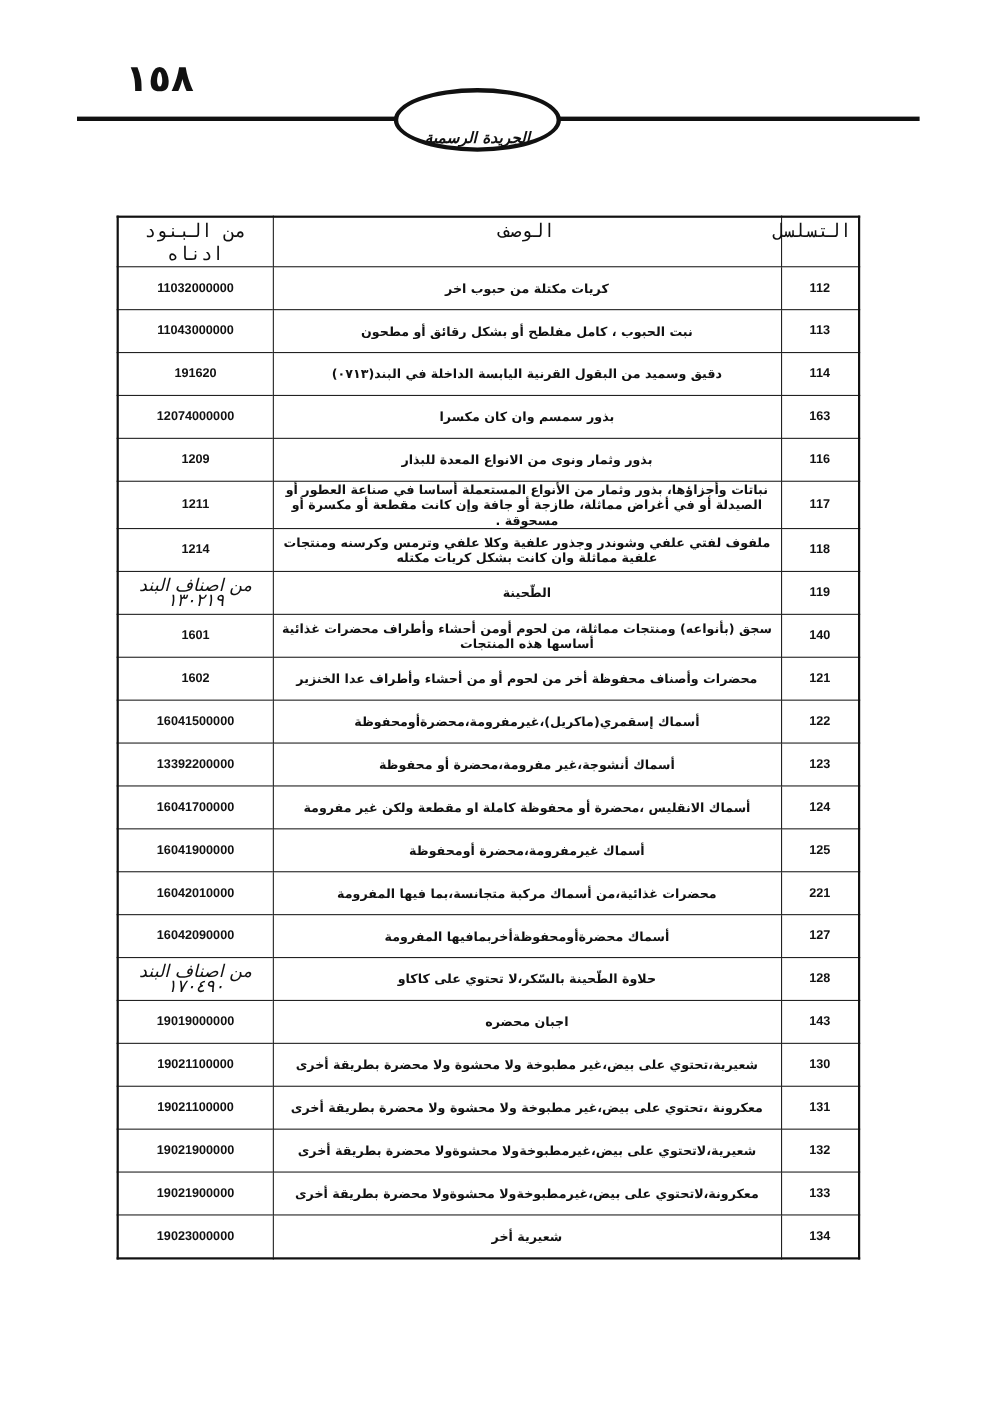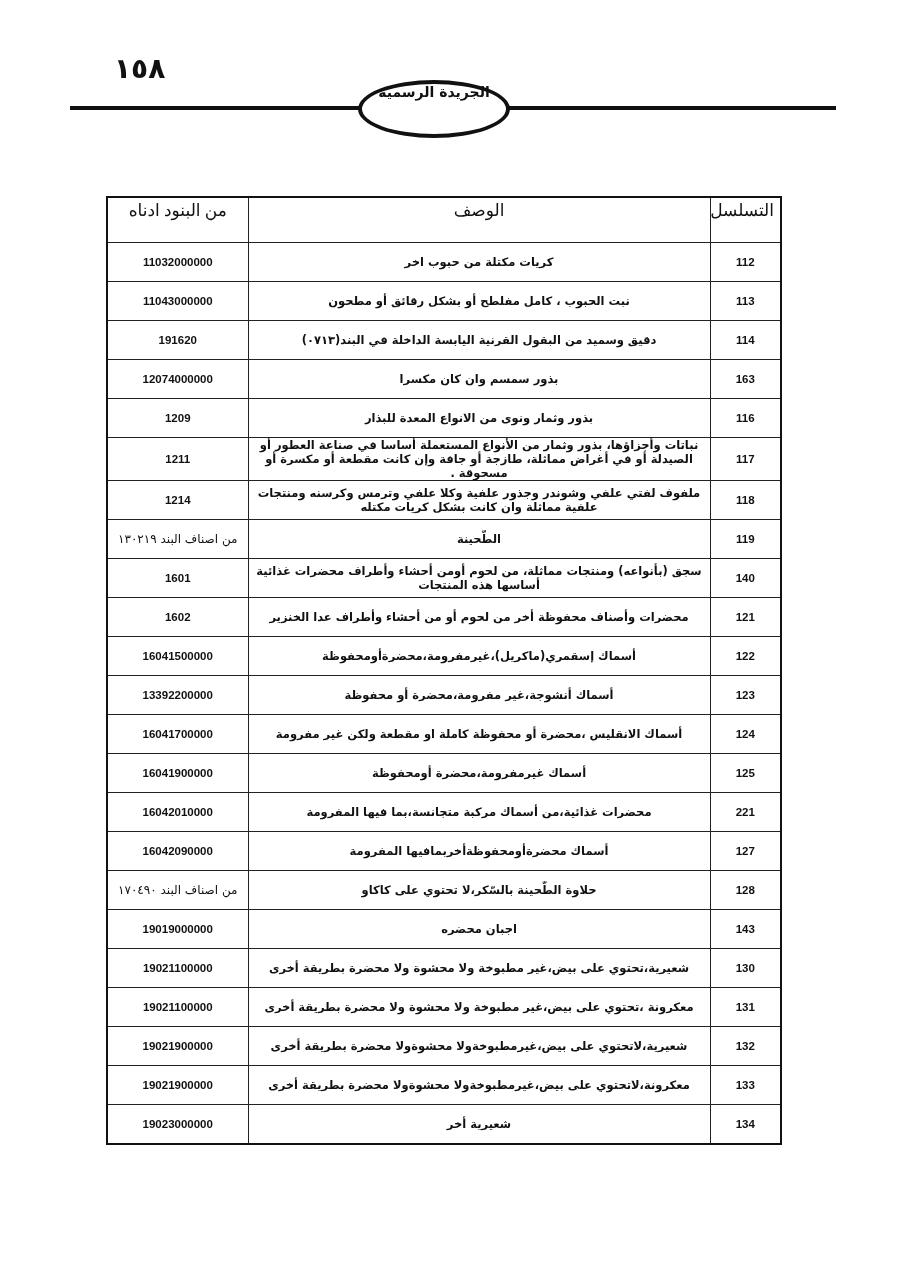--- a/index.html
+++ b/index.html
@@ -1,36 +1,36 @@
 <!DOCTYPE html>
 <html><head>
 <meta charset="utf-8">
 <style>
   html, body { margin: 0; padding: 0; background: #ffffff; }
   body { width: 905px; height: 1280px; position: relative; overflow: hidden;
          font-family: "DejaVu Sans", "Liberation Sans", sans-serif; color: #111; }
-  .page-number { position: absolute; left: 114px; top: 52px; font-size: 28px; font-weight: bold;
+  .page-number { position: absolute; left: 114px; top: 52px; font-size: 34px; font-weight: bold;
                  font-family: "DejaVu Sans", sans-serif; letter-spacing: 1px; }
   .header-rule { position: absolute; left: 70px; top: 106px; width: 766px; height: 4px; background: #111; }
   .masthead { position: absolute; left: 358px; top: 80px; width: 152px; height: 58px;
               border: 4px solid #111; border-radius: 50%; background: #fff; box-sizing: border-box;
-              display: flex; align-items: flex-start; justify-content: center; }
+              display: flex; align-items: flex-end; justify-content: center; font-style: italic; }
   .masthead span { font-size: 14px; font-weight: bold; direction: rtl; }
   table.gazette { position: absolute; left: 106px; top: 196px; width: 676px; border-collapse: collapse;
                   direction: rtl; table-layout: fixed; border: 2px solid #111; }
   table.gazette th, table.gazette td { border: 1.6px solid #222; text-align: center; vertical-align: middle;
                   padding: 0 6px; }
-  table.gazette th { height: 42px; font-size: 17px; font-weight: normal; font-family: Liberation Serif, serif;
+  table.gazette th { height: 42px; font-size: 17px; font-weight: normal; font-family: Liberation Mono, monospace;
                      vertical-align: top; padding-top: 2px; }
   table.gazette td { height: 38px; font-size: 11.5px; font-weight: bold; line-height: 14px; }
   col.c-seq { width: 71px; }
   col.c-desc { width: 462px; }
   col.c-code { width: 141px; }
   td.seq, td.code { font-family: "Liberation Sans", sans-serif; font-size: 13px; }
-  td.code.ar { font-family: "DejaVu Sans", sans-serif; font-size: 12px; font-weight: normal; }
+  td.code.ar { font-family: "DejaVu Sans", sans-serif; font-size: 16px; font-weight: normal; font-style: italic; }
   td.desc { font-size: 10.5px; }
 </style>
 </head>
 <body>
 
 <div class="page-number">١٥٨</div>
 <div class="header-rule"></div>
 <div class="masthead">
   <span>الجريدة الرسمية</span>
 </div>

